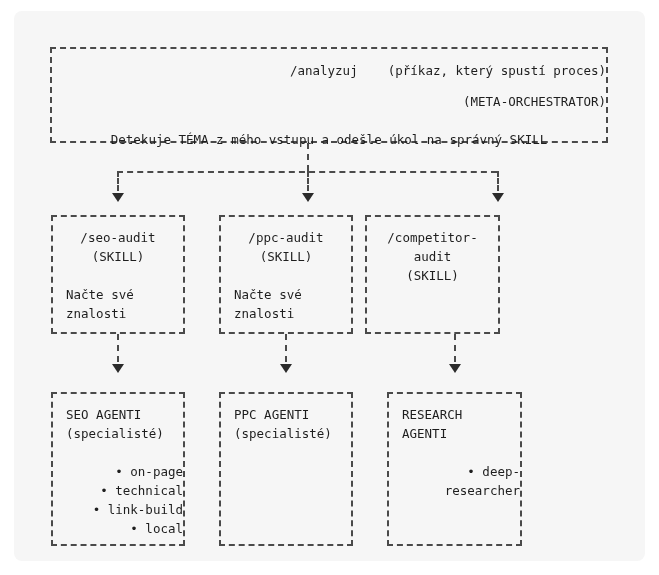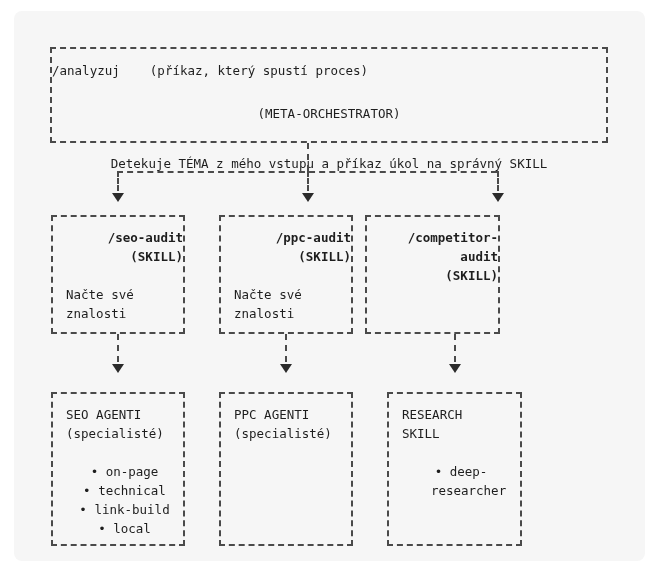--- a/index.html
+++ b/index.html
@@ -53,37 +53,36 @@
   }
 
   
   #box-root {
     left: 36px;
     top: 36px;
     width: 558px;
     height: 96px;
   }
   #box-root .box-text {
-    text-align: left;
+    text-align: right;
     padding-top: 12px;
   }
 
   
   .box-skill {
     top: 204px;
     height: 119px;
   }
   #box-seo   { left: 37px;  width: 134px; }
   #box-ppc   { left: 205px; width: 134px; }
   #box-comp  { left: 351px; width: 135px; }
 
   .box-skill .title {
-    text-align: right;
+    text-align: center;
     padding-top: 11px;
-    font-weight: bold;
   }
   .box-skill .body {
     text-align: left;
     padding-top: 19px;
     padding-left: 13px;
   }
   #box-comp .title { padding-top: 11px; }
 
   
   .box-agents {
@@ -93,21 +92,21 @@
   #box-seo-agents   { left: 37px;  width: 134px; }
   #box-ppc-agents   { left: 205px; width: 134px; }
   #box-res-agents   { left: 373px; width: 135px; }
 
   .box-agents .title {
     text-align: left;
     padding-top: 11px;
     padding-left: 13px;
   }
   .box-agents .list {
-    text-align: center;
+    text-align: right;
     padding-top: 19px;
     padding-left: 13px;
   }
   .vline {
     position: absolute;
     width: 0;
     border-left: 2px dashed #4a4a4a;
   }
   .hline {
     position: absolute;
@@ -149,22 +148,22 @@
 </style>
 </head>
 <body>
 
 <div id="canvas">
 
   <div class="card">
 
     <div class="box" id="box-root">
       <pre class="box-text root-line1">/analyzuj    (příkaz, který spustí proces)</pre>
-      <pre class="box-text root-line2-wrap" style="text-align:center;margin:12px;">(META-ORCHESTRATOR)</pre>
-      <pre class="box-text root-line3" style="text-align:center;padding-top:19px;">Detekuje TÉMA z mého vstupu a příkaz úkol na správný SKILL</pre>
+      <pre class="box-text root-line2-wrap" style="text-align:right;margin:0;">(META-ORCHESTRATOR)</pre>
+      <pre class="box-text root-line3" style="text-align:center;padding-top:19px;">Detekuje TÉMA z mého vstupu a odešle úkol na správný SKILL</pre>
     </div>
 
     <div class="vline" id="stem-root"></div>
     <div class="hline" id="bus-main"></div>
     <div class="vline" id="tick-l"></div>
     <div class="vline" id="tick-c"></div>
     <div class="vline" id="tick-r"></div>
     <div class="arrow" id="arrow-l"></div>
     <div class="arrow" id="arrow-c"></div>
     <div class="arrow" id="arrow-r"></div>
@@ -206,19 +205,19 @@
 • local</pre>
     </div>
 
     <div class="box box-agents" id="box-ppc-agents">
       <pre class="box-text title">PPC AGENTI
 (specialisté)</pre>
     </div>
 
     <div class="box box-agents" id="box-res-agents">
       <pre class="box-text title">RESEARCH
-SKILL</pre>
+AGENTI</pre>
       <pre class="box-text list">• deep-
   researcher</pre>
     </div>
 
   </div>
 </div>
 
 </body></html>

